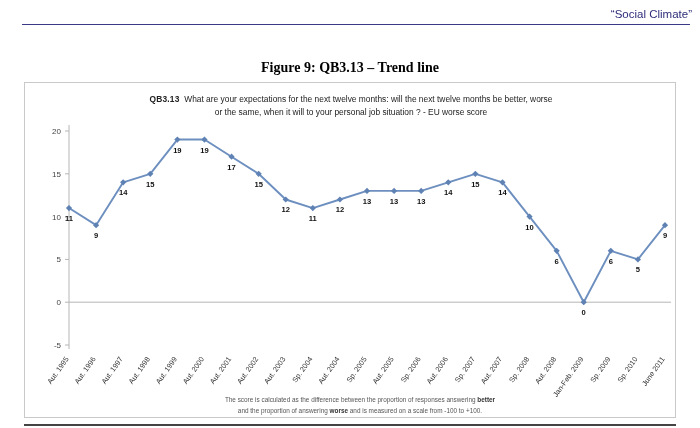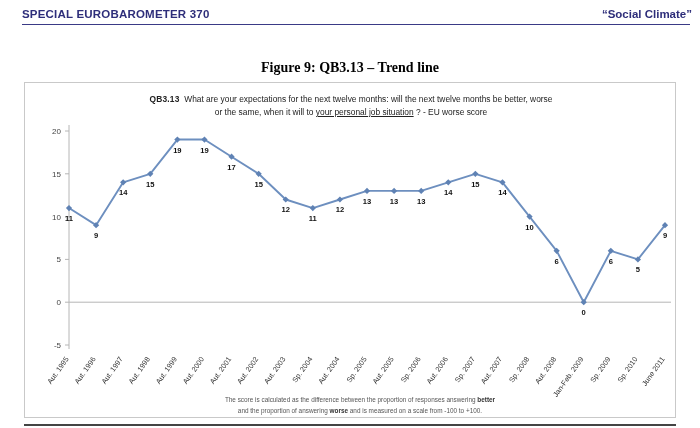--- a/index.html
+++ b/index.html
@@ -12,21 +12,21 @@
   #header{
     position:absolute;left:0;top:0;width:700px;height:30px;
   }
   #header-left{
     position:absolute;left:22px;top:8px;
     font-size:11.5px;font-weight:bold;letter-spacing:.2px;
     color:#2e2e7a;white-space:nowrap;
   }
   #header-right{
     position:absolute;right:8px;top:8px;
-    font-size:11.5px;font-weight:bold;
+    font-size:11.5px;font-weight:normal;
     color:#2e2e7a;white-space:nowrap;
   }
   #header-rule{
     position:absolute;left:22px;top:24px;width:668px;height:1px;
     background:#3a3a86;
   }
   
   #fig-title{
     position:absolute;left:0;top:60px;width:700px;
     text-align:center;
@@ -38,21 +38,21 @@
     position:absolute;left:24px;top:82px;
     width:652px;height:336px;
     border:1px solid #c9c9c9;
     box-sizing:border-box;background:#fff;
   }
   #q-text{
     position:absolute;left:40px;top:10px;width:572px;
     text-align:center;font-size:8.4px;color:#222;line-height:1.55;
   }
   #q-text .qcode{font-weight:bold;letter-spacing:.2px;}
-  #q-text .ul{text-decoration:underline;}
+  #q-text .ul{}
   
   #plot{
     position:absolute;left:0;top:0;width:652px;height:336px;
   }
   #plot svg{display:block;}
   .ytick{font-size:8px;fill:#444;text-anchor:end;font-family:"Liberation Sans",sans-serif;}
   .dlabel{font-size:7.6px;fill:#111;text-anchor:middle;font-family:"Liberation Sans",sans-serif;font-weight:bold;}
   .xlabel{font-size:7.3px;fill:#333;font-family:"Liberation Sans",sans-serif;}
   .axisline{stroke:#b6b6b6;stroke-width:1;}
   .series-line{fill:none;stroke:#6d8fbf;stroke-width:1.9;stroke-linejoin:round;}
@@ -65,21 +65,20 @@
   #footnote b{color:#333;}
   #bottom-rule{
     position:absolute;left:24px;top:424px;width:652px;height:1.5px;
     background:#444;
   }
 </style>
 </head>
 <body>
 
 <div id="header">
-  <div id="header-left">SPECIAL EUROBAROMETER 370</div>
   <div id="header-right">“Social Climate”</div>
   <div id="header-rule"></div>
 </div>
 
 <div id="fig-title">Figure 9: QB3.13 – Trend line</div>
 
 <div id="chart-frame">
 
   <div id="q-text">
     <span class="qcode">QB3.13</span>&nbsp;&nbsp;<span>What are your expectations for the next twelve months: will the next twelve months be better, worse</span><br>

